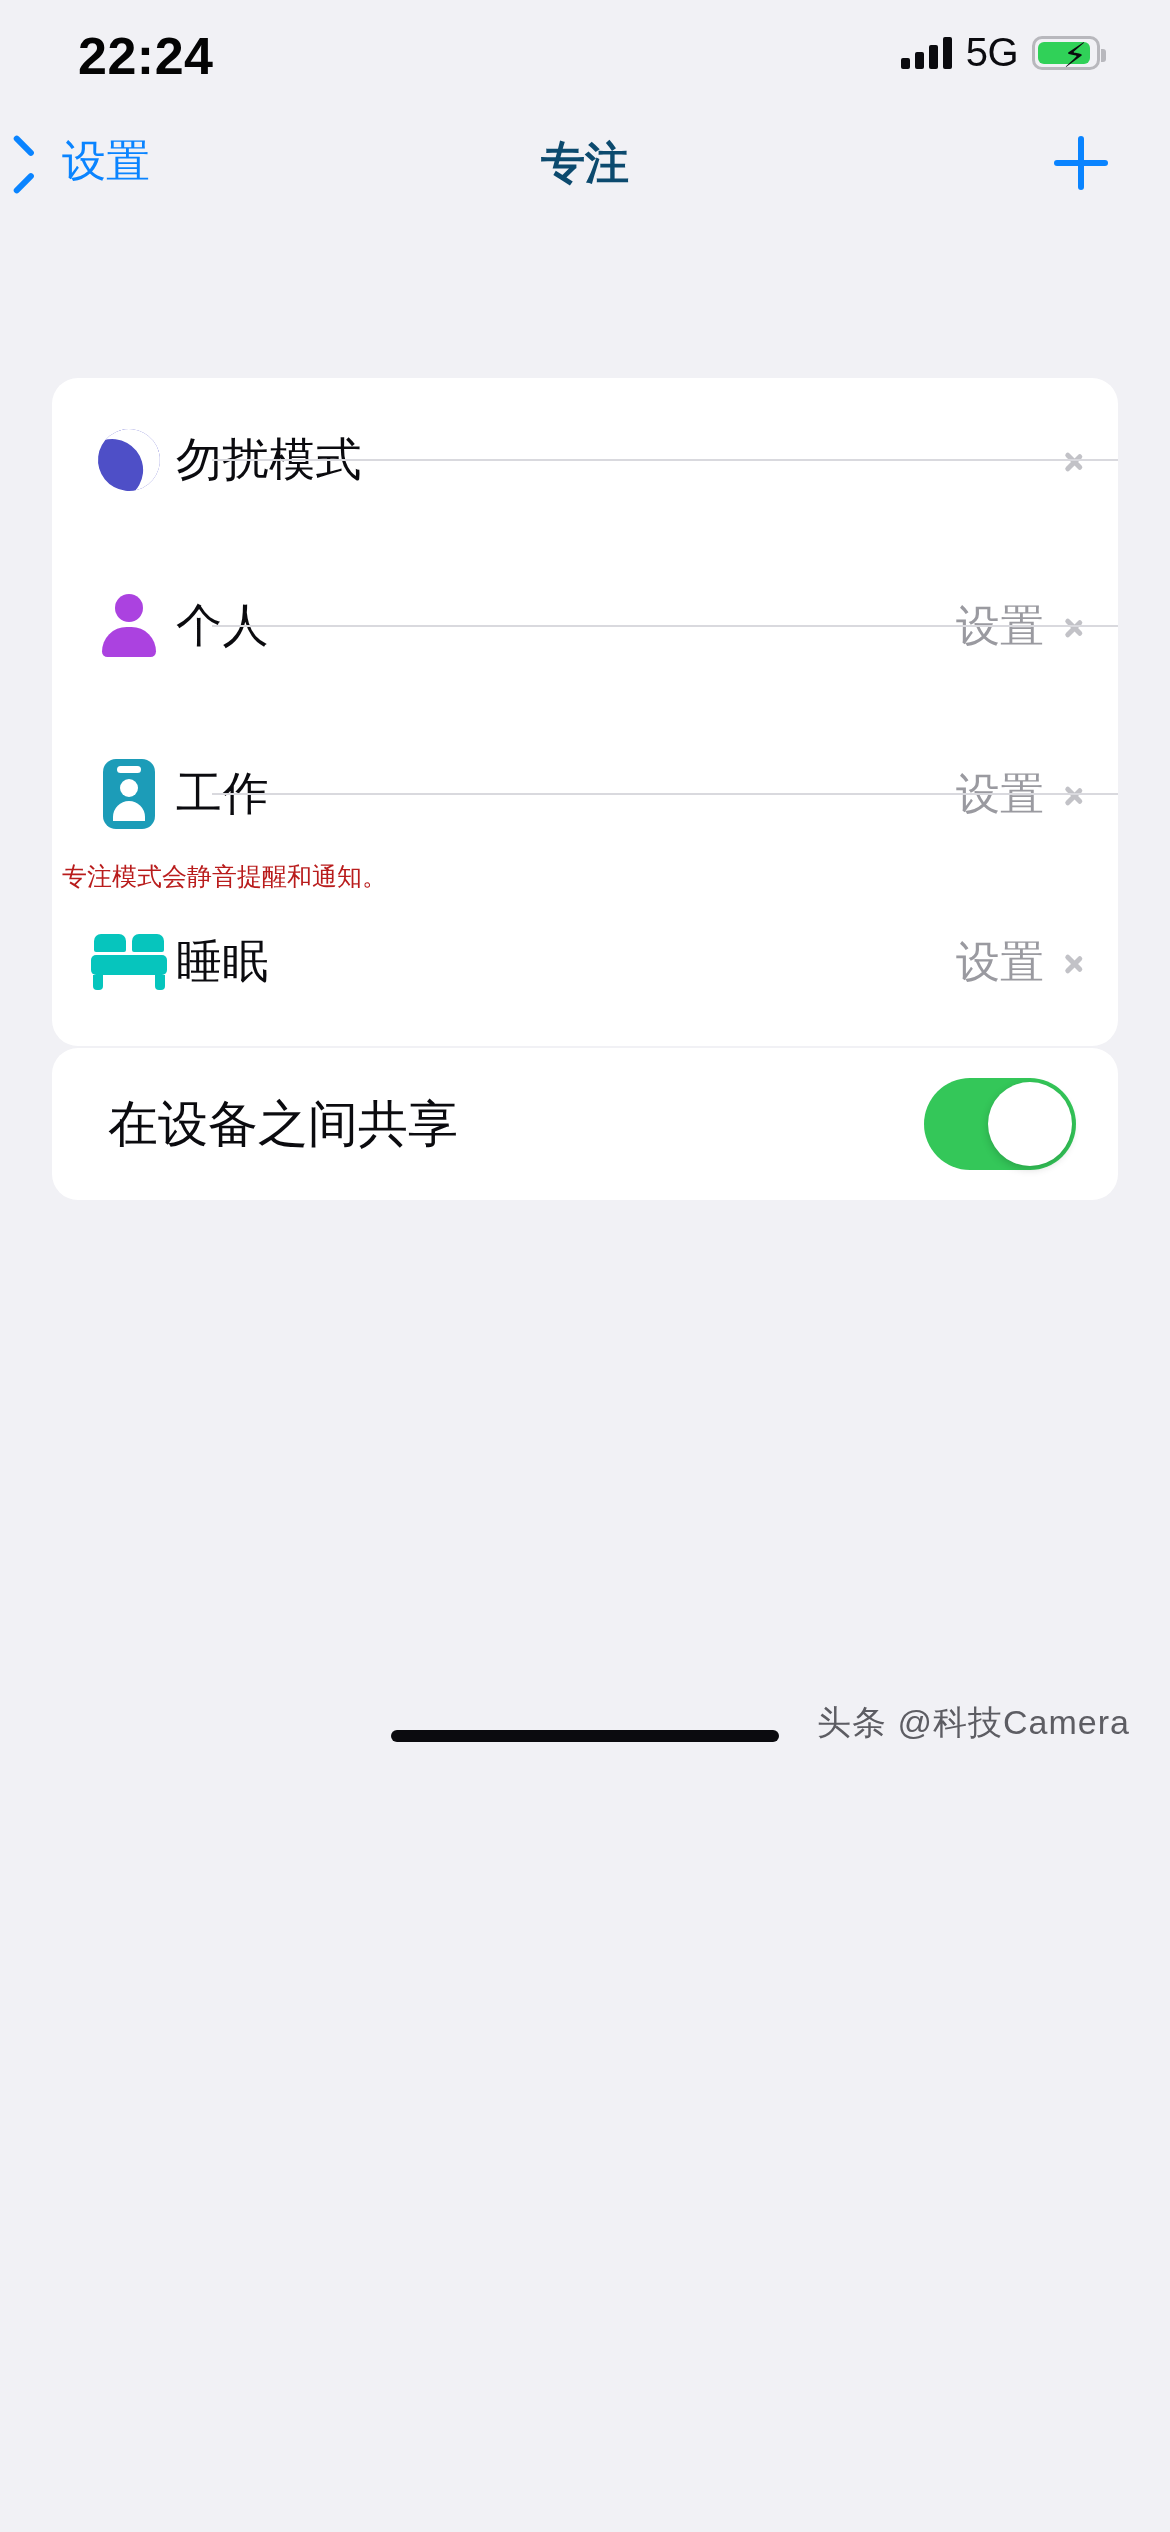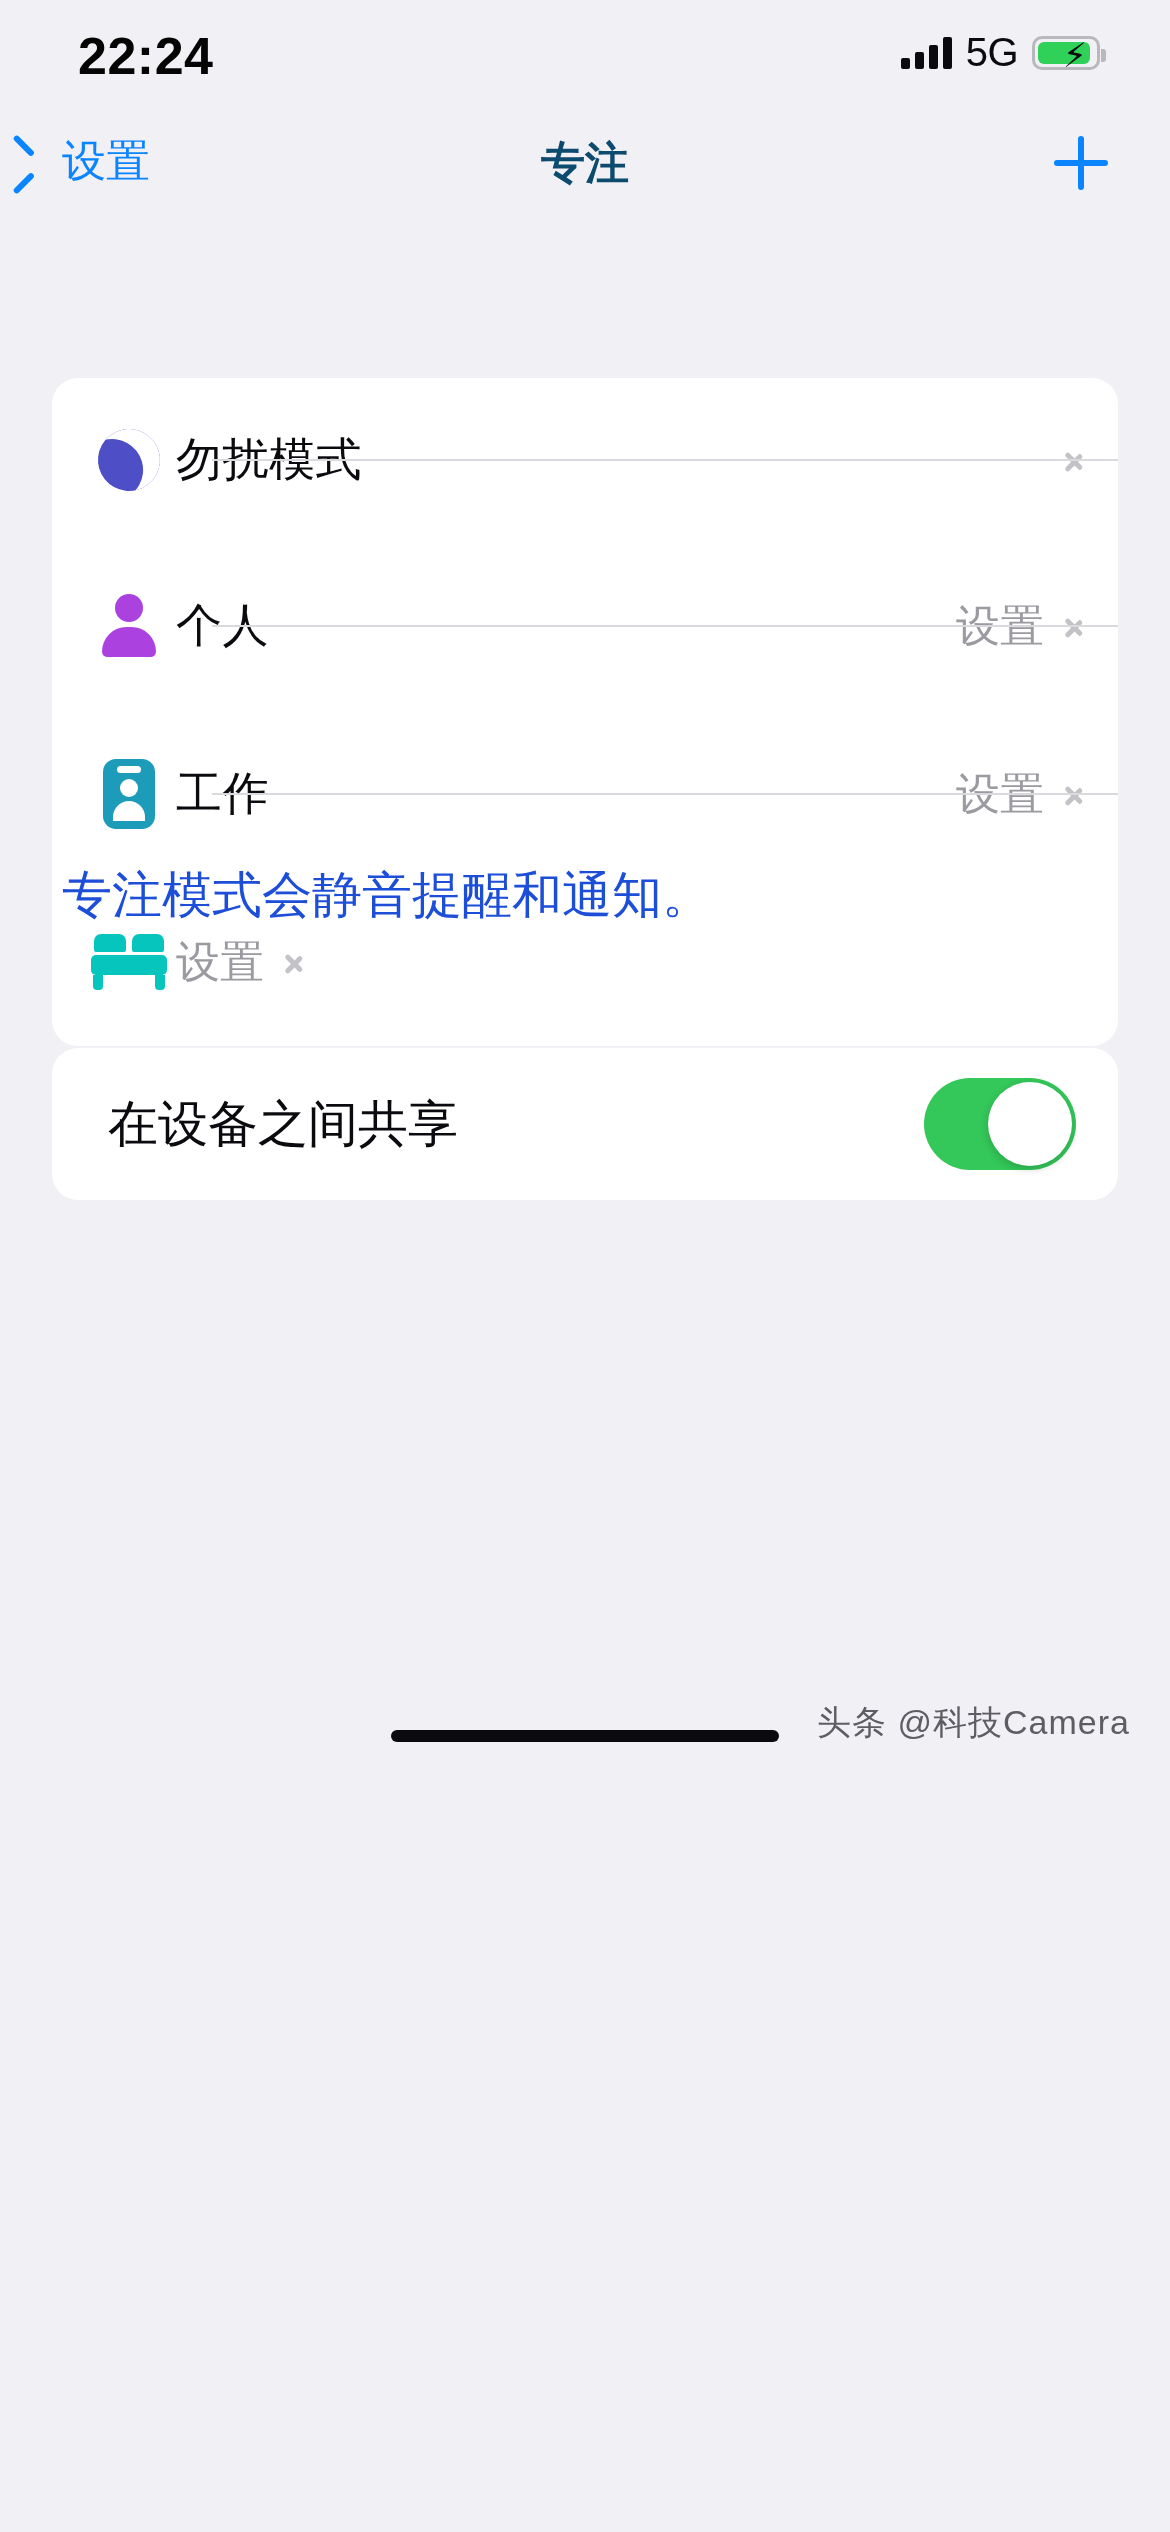--- a/index.html
+++ b/index.html
@@ -197,21 +197,21 @@
   .toggle .knob{
     position:absolute; top:4px; left:64px;
     width:84px; height:84px; border-radius:50%;
     background:#ffffff;
     box-shadow:0 3px 8px rgba(0,0,0,0.18);
   }
 
   
   .footer{
     position:absolute; left:62px; width:1010px;
-    font-size:50px; color:#1d4ed8; line-height:1.5;
+    font-size:25px; color:#b91c1c; line-height:1.5;
   }
   #footer-focus{ top:858px; }
   #footer-share{ top:1320px; }
 
   
   .watermark{
     position:absolute; right:40px; bottom:34px;
     font-size:34px; color:#5d5d63;
     letter-spacing:1px;
   }
@@ -294,20 +294,21 @@
     <div class="row rn">
       <span class="row-icon">
         <span class="ic ic-bed">
           <span class="pillow-l"></span>
             <span class="pillow-r"></span>
           <span class="frame"></span>
             <span class="leg-l"></span>
             <span class="leg-r"></span>
         </span>
       </span>
+      <span class="row-label">睡眠</span>
       <span class="row-value">设置</span>
       <span class="chev"></span>
     </div>
 
   </div>
 
   <div class="footer" id="footer-focus">专注模式会静音提醒和通知。</div>
 
   <div class="card" id="card-share">
     <div class="row-toggle">

